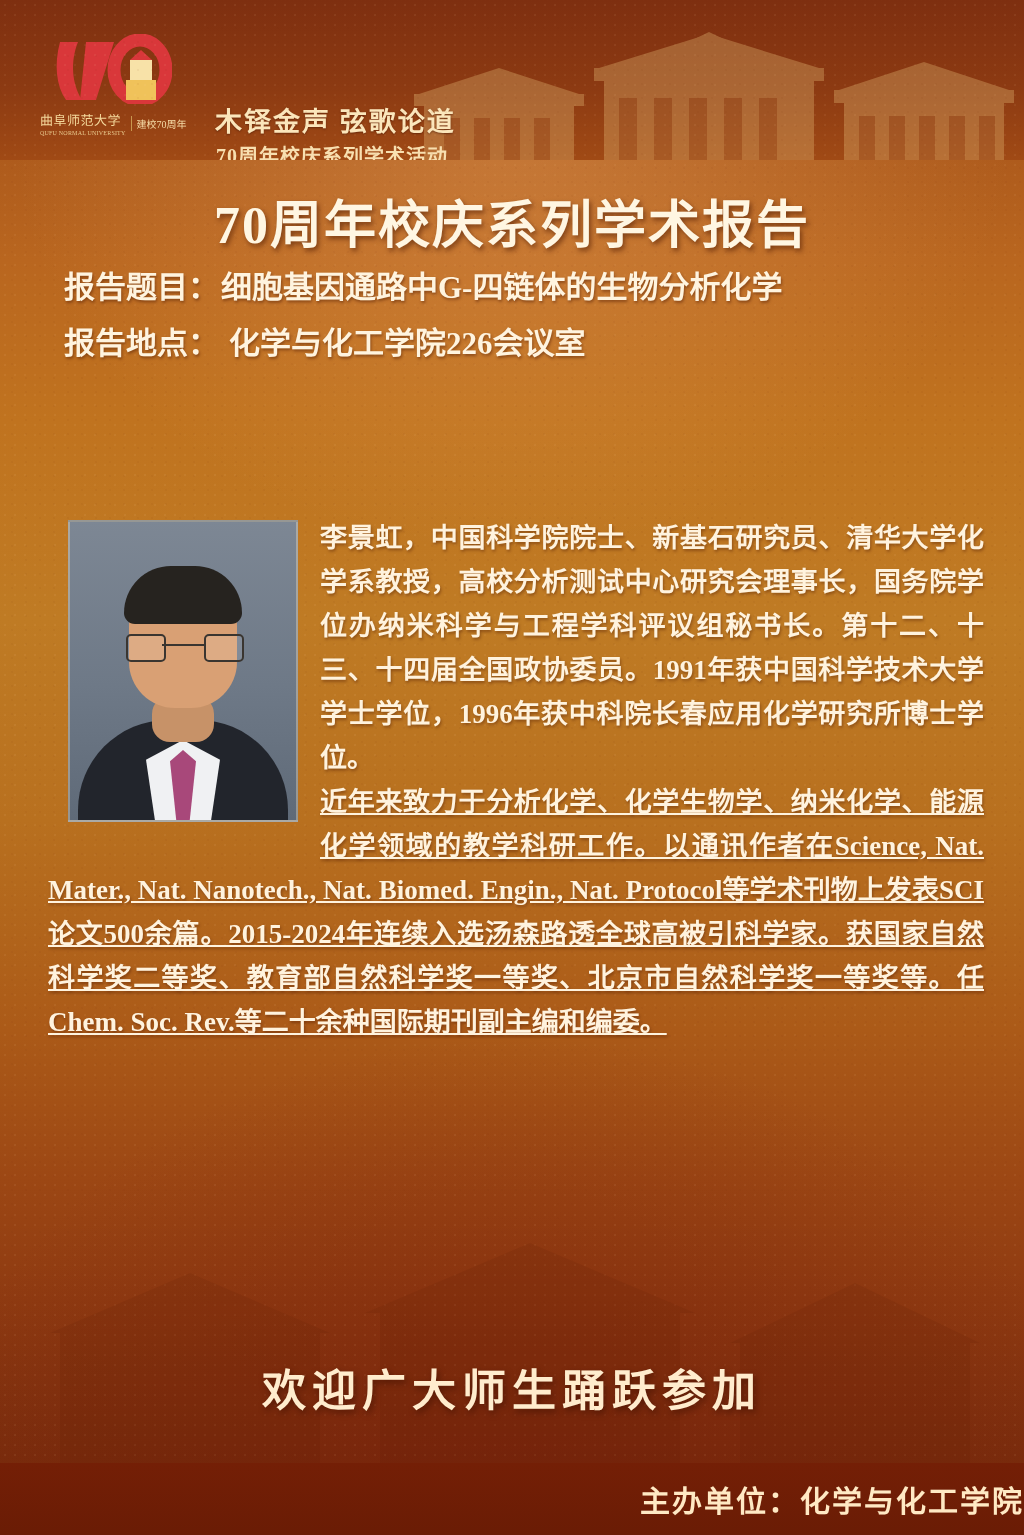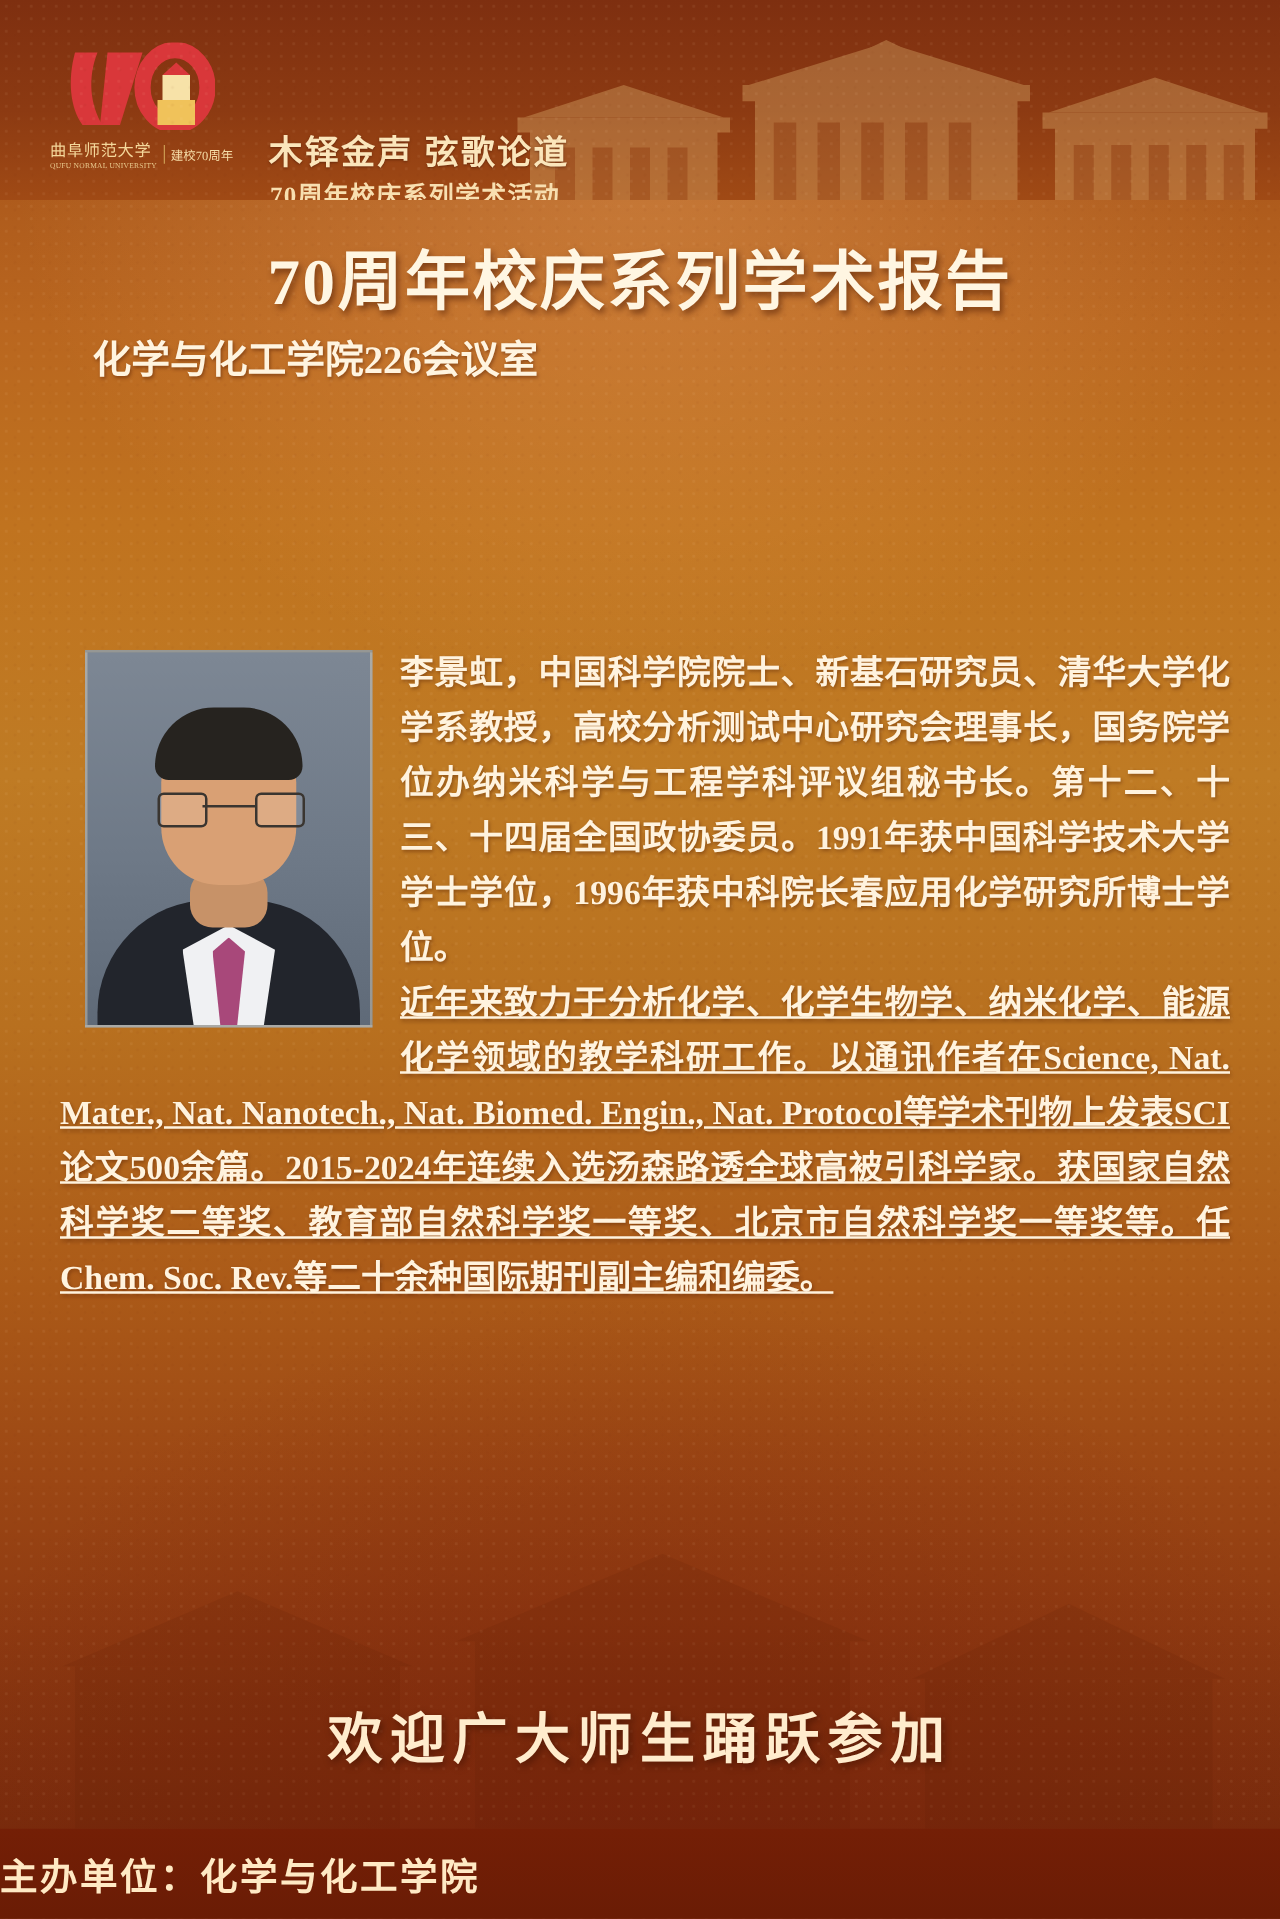--- a/index.html
+++ b/index.html
@@ -305,21 +305,21 @@
 
   .footer-bar {
     position: absolute;
     bottom: 0;
     left: 0;
     width: 1024px;
     height: 72px;
     background: linear-gradient(to bottom, #741f06 0%, #6a1c05 100%);
     display: flex;
     align-items: center;
-    justify-content: flex-start;
+    justify-content: flex-end;
   }
   .footer-text {
     color: #ffe9c4;
     font-size: 30px;
     font-weight: bold;
     letter-spacing: 2px;
   }
 
   
   .lower-silhouette {
@@ -391,21 +391,26 @@
       <div class="header-slogan">木铎金声 弦歌论道</div>
       <div class="header-sub">70周年校庆系列学术活动</div>
     </div>
   </div>
 
   <div class="texture"></div>
 
   <div class="main-title">70周年校庆系列学术报告</div>
 
   <div class="info">
+    <div class="info-row row-title">
+      <span class="info-label">报告题目：</span>
+      <span class="info-value">细胞基因通路中G-四链体的生物分析化学</span>
+    </div>
     <div class="info-row">
+      <span class="info-label">报告地点：</span>
       <span class="info-value">化学与化工学院226会议室</span>
     </div>
   </div>
 
   <div class="bio-block">
     <div class="portrait">
       <div class="p-suit"></div>
       <div class="p-shirt"></div>
       <div class="p-tie"></div>
       <div class="p-neck"></div>

